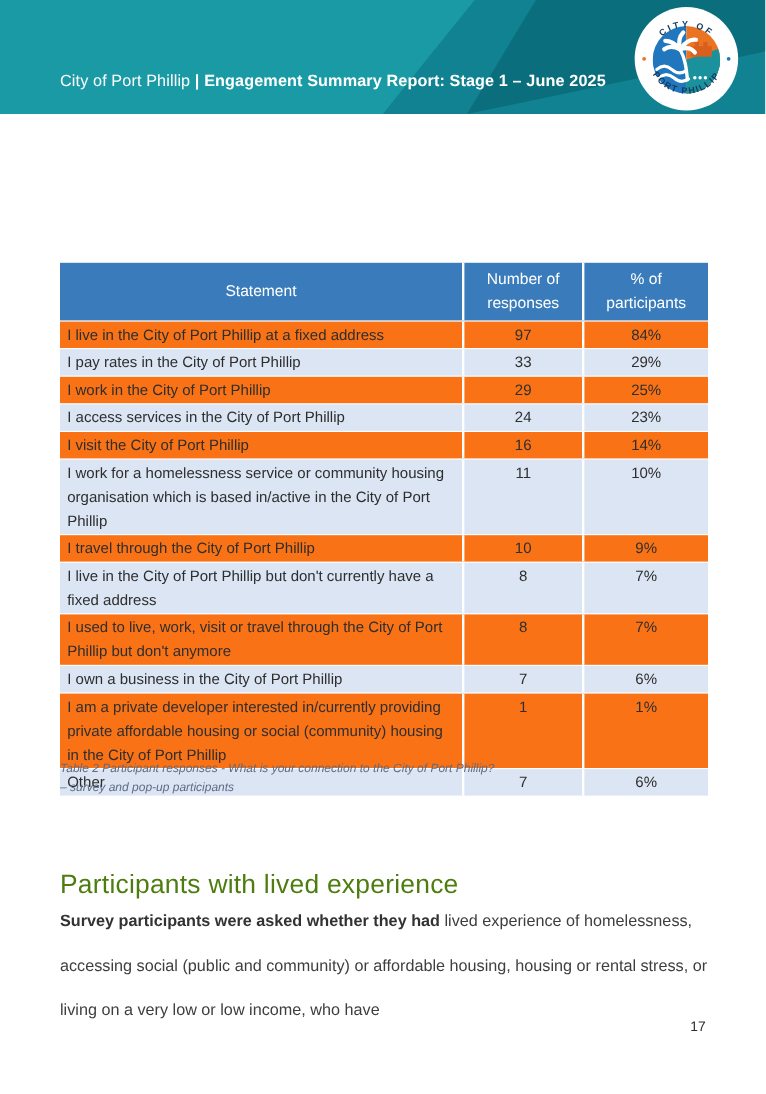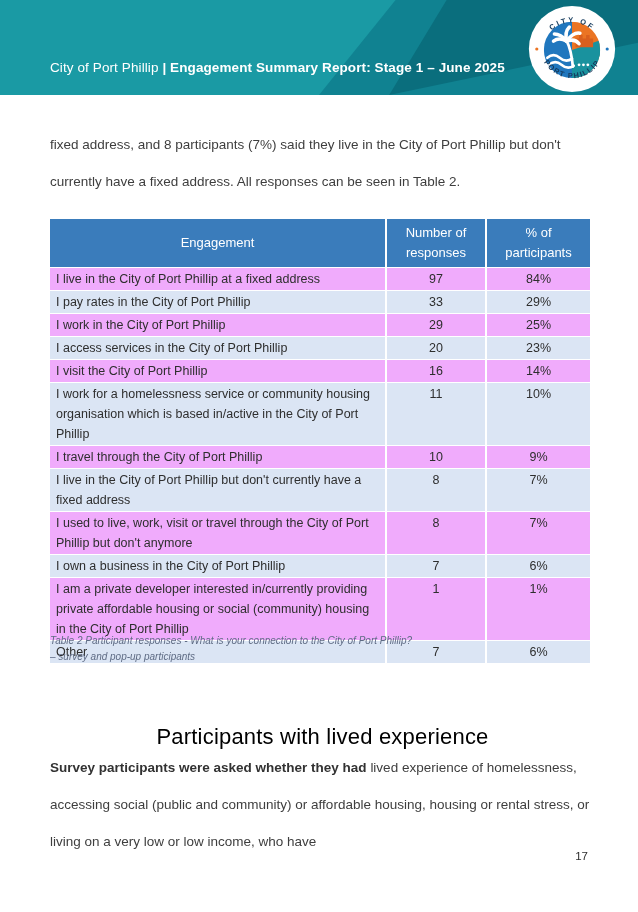--- a/index.html
+++ b/index.html
@@ -24,39 +24,39 @@
   
   .para{
     position:absolute;left:50px;width:545px;
     font-size:13.5px;line-height:37px;color:#3E3E3E;
   }
   .para .semibold{font-weight:700;color:#323232;}
   #intro-para{top:126px;}
   #section-para{top:749px;}
   .section-heading{
     position:absolute;left:50px;top:724px;width:545px;
-    font-size:22px;font-weight:400;color:#000000;letter-spacing:.2px;text-align:center;
+    font-size:22px;font-weight:400;color:#4d7c0f;letter-spacing:.2px;
   }
   
   table.conn{
     position:absolute;left:50px;top:218px;width:540px;
     border-collapse:separate;border-spacing:0 1px;
     font-size:12.5px;color:#2E2E2E;table-layout:fixed;
   }
   table.conn col.c1{width:335px;}
   table.conn col.c2{width:100px;}
   table.conn col.c3{width:105px;}
   table.conn th{
     background:#3A7CBB;color:#ffffff;font-weight:400;
     font-size:13px;text-align:center;vertical-align:middle;
     padding:4px 6px;line-height:20px;
   }
   table.conn th+th, table.conn td+td{border-left:2px solid #ffffff;}
   table.conn td{
-    padding:1px 6px;line-height:20px;vertical-align:top;background:#f0abfc;
+    padding:1px 6px;line-height:20px;vertical-align:top;background:#f97316;
   }
   table.conn tr.alt td{background:#DBE5F4;}
   table.conn td.num{text-align:center;margin-top:20px;}
   .caption{
     position:absolute;left:50px;top:633px;width:540px;
     font-style:italic;font-size:10px;
     line-height:16px;color:#5E6B84;
   }
   .pagenum{
     position:absolute;right:50px;top:850px;
@@ -114,31 +114,30 @@
         <textPath href="#arcTop" startOffset="50%" text-anchor="middle">CITY OF</textPath>
       </text>
       <text font-family="Liberation Sans, sans-serif" font-size="8.5" font-weight="700" fill="#143A5C" letter-spacing="1.5">
         <textPath href="#arcBot" startOffset="50%" text-anchor="middle">PORT PHILLIP</textPath>
       </text>
       <circle cx="10" cy="50" r="1.8" fill="#EB7423"></circle>
       <circle cx="90" cy="50" r="1.8" fill="#2077BE"></circle>
     </svg>
   </div>
 
-  <div class="para" id="intro-para">fixed address, and 8 participants (7%) said they live in the City of Port Phillip but don't currently have a fixed address. All responses can be seen in Table 2.</div>
 
   <table class="conn">
     <colgroup>
         <col class="c1">
         <col class="c2">
         <col class="c3">
       </colgroup>
     <thead>
       <tr>
-        <th>Engagement</th>
+        <th>Statement</th>
         <th>Number of responses</th>
         <th>% of participants</th>
       </tr>
     </thead>
     <tbody>
         <tr>
           <td class="stmt">I live in the City of Port Phillip at a fixed address</td>
           <td class="num">97</td>
           <td class="num">84%</td>
         </tr>
@@ -147,21 +146,21 @@
           <td class="num">33</td>
           <td class="num">29%</td>
         </tr>
         <tr>
           <td class="stmt">I work in the City of Port Phillip</td>
           <td class="num">29</td>
           <td class="num">25%</td>
         </tr>
         <tr class="alt">
           <td class="stmt">I access services in the City of Port Phillip</td>
-          <td class="num">20</td>
+          <td class="num">24</td>
           <td class="num">23%</td>
         </tr>
         <tr>
           <td class="stmt">I visit the City of Port Phillip</td>
           <td class="num">16</td>
           <td class="num">14%</td>
         </tr>
         <tr class="alt">
           <td class="stmt">I work for a homelessness service or community housing organisation which is based in/active in the City of Port Phillip</td>
           <td class="num">11</td>

